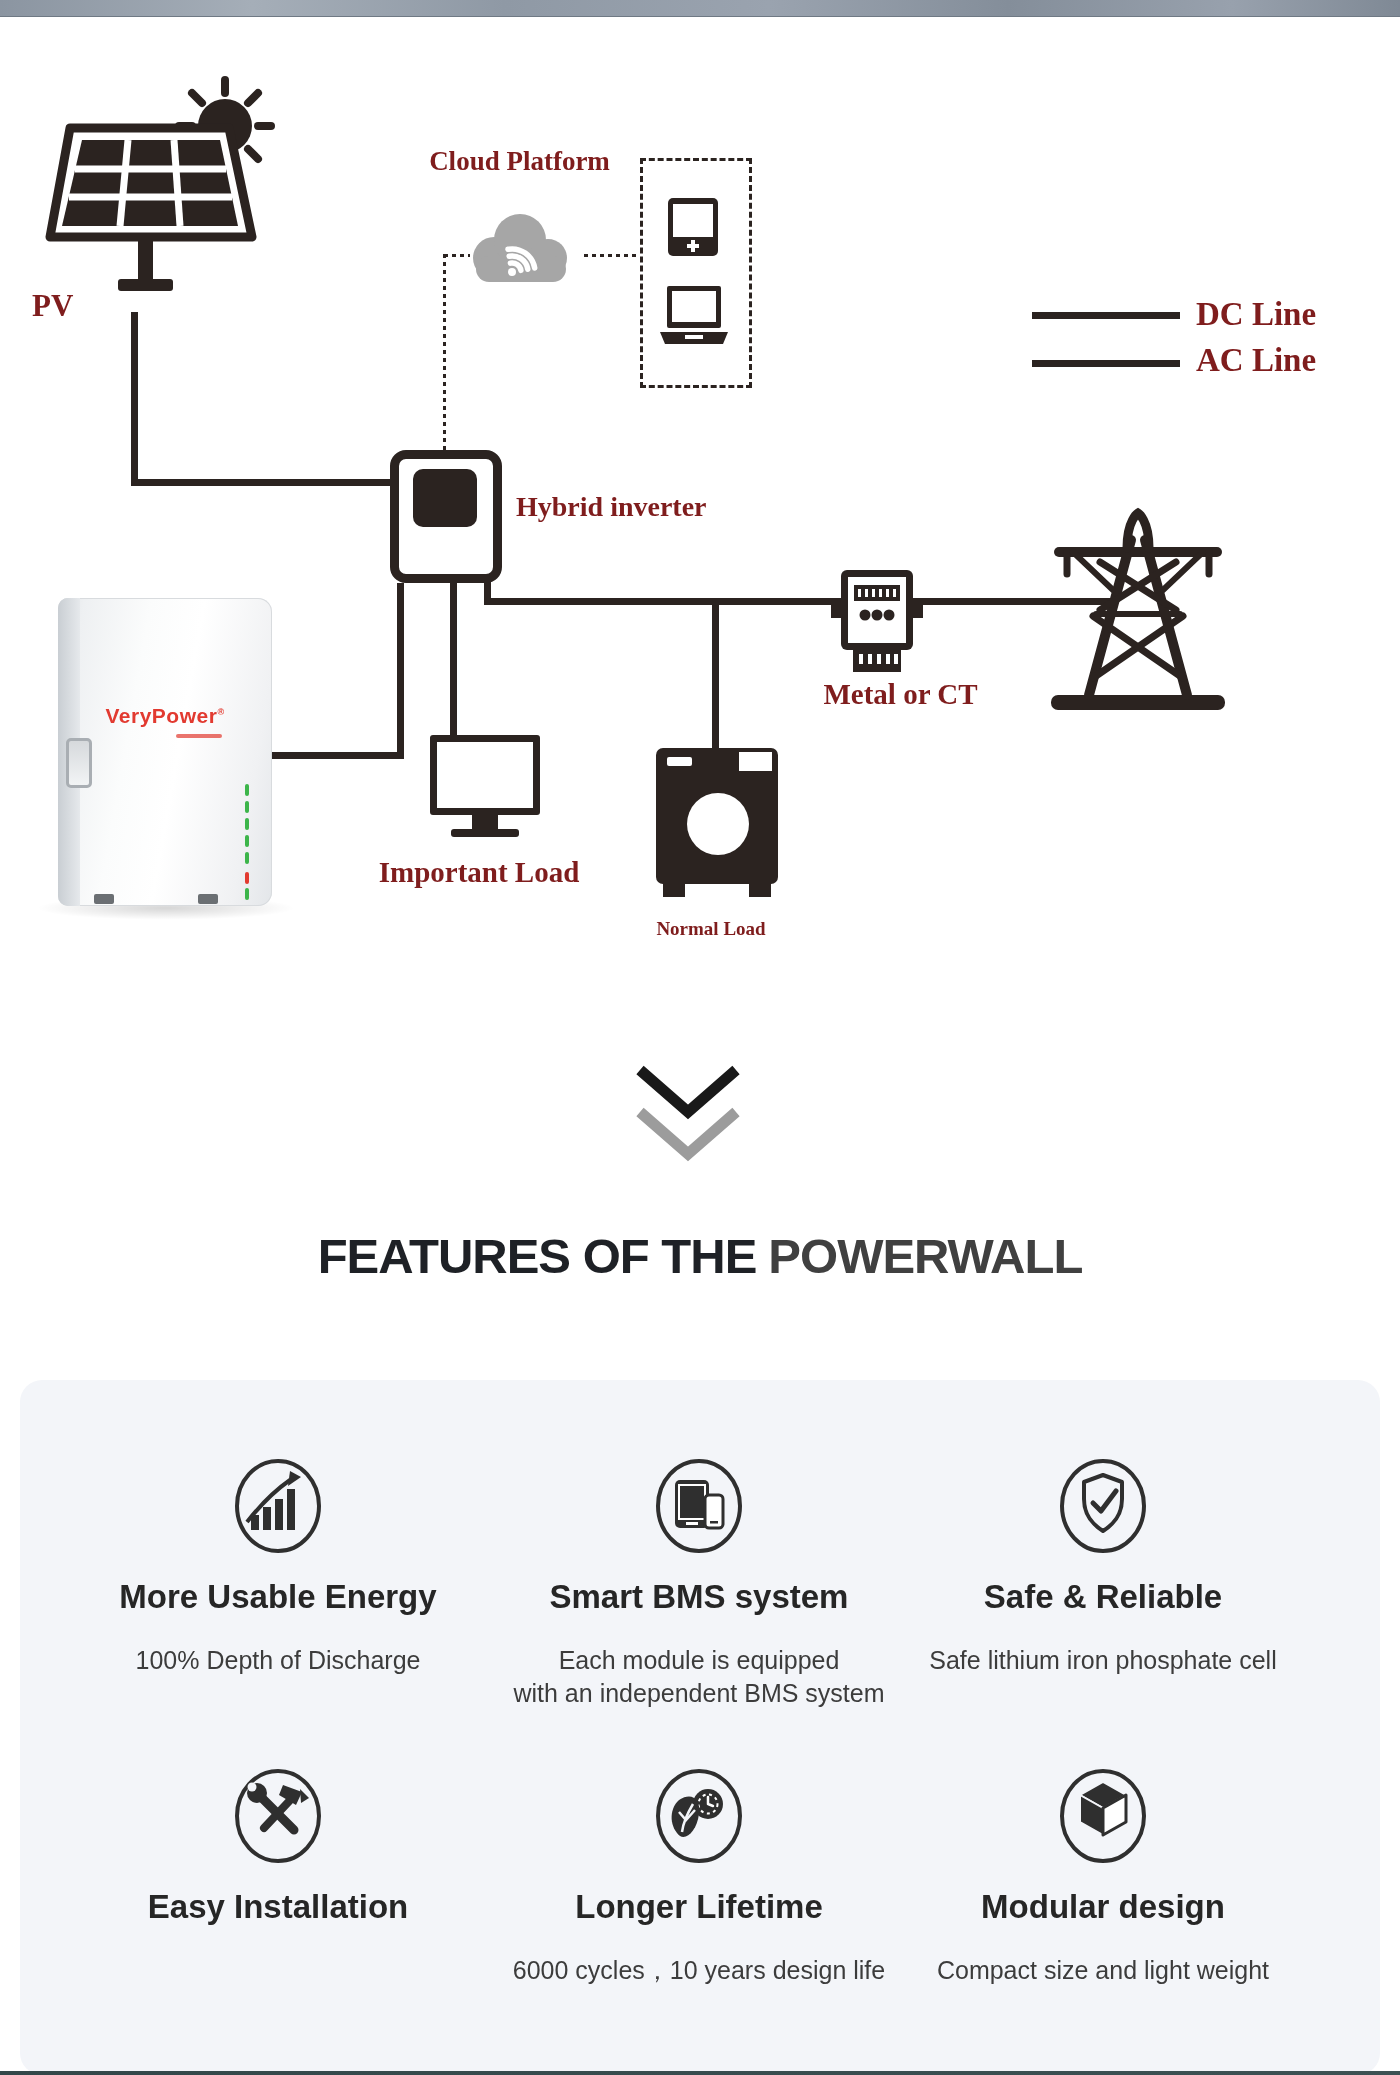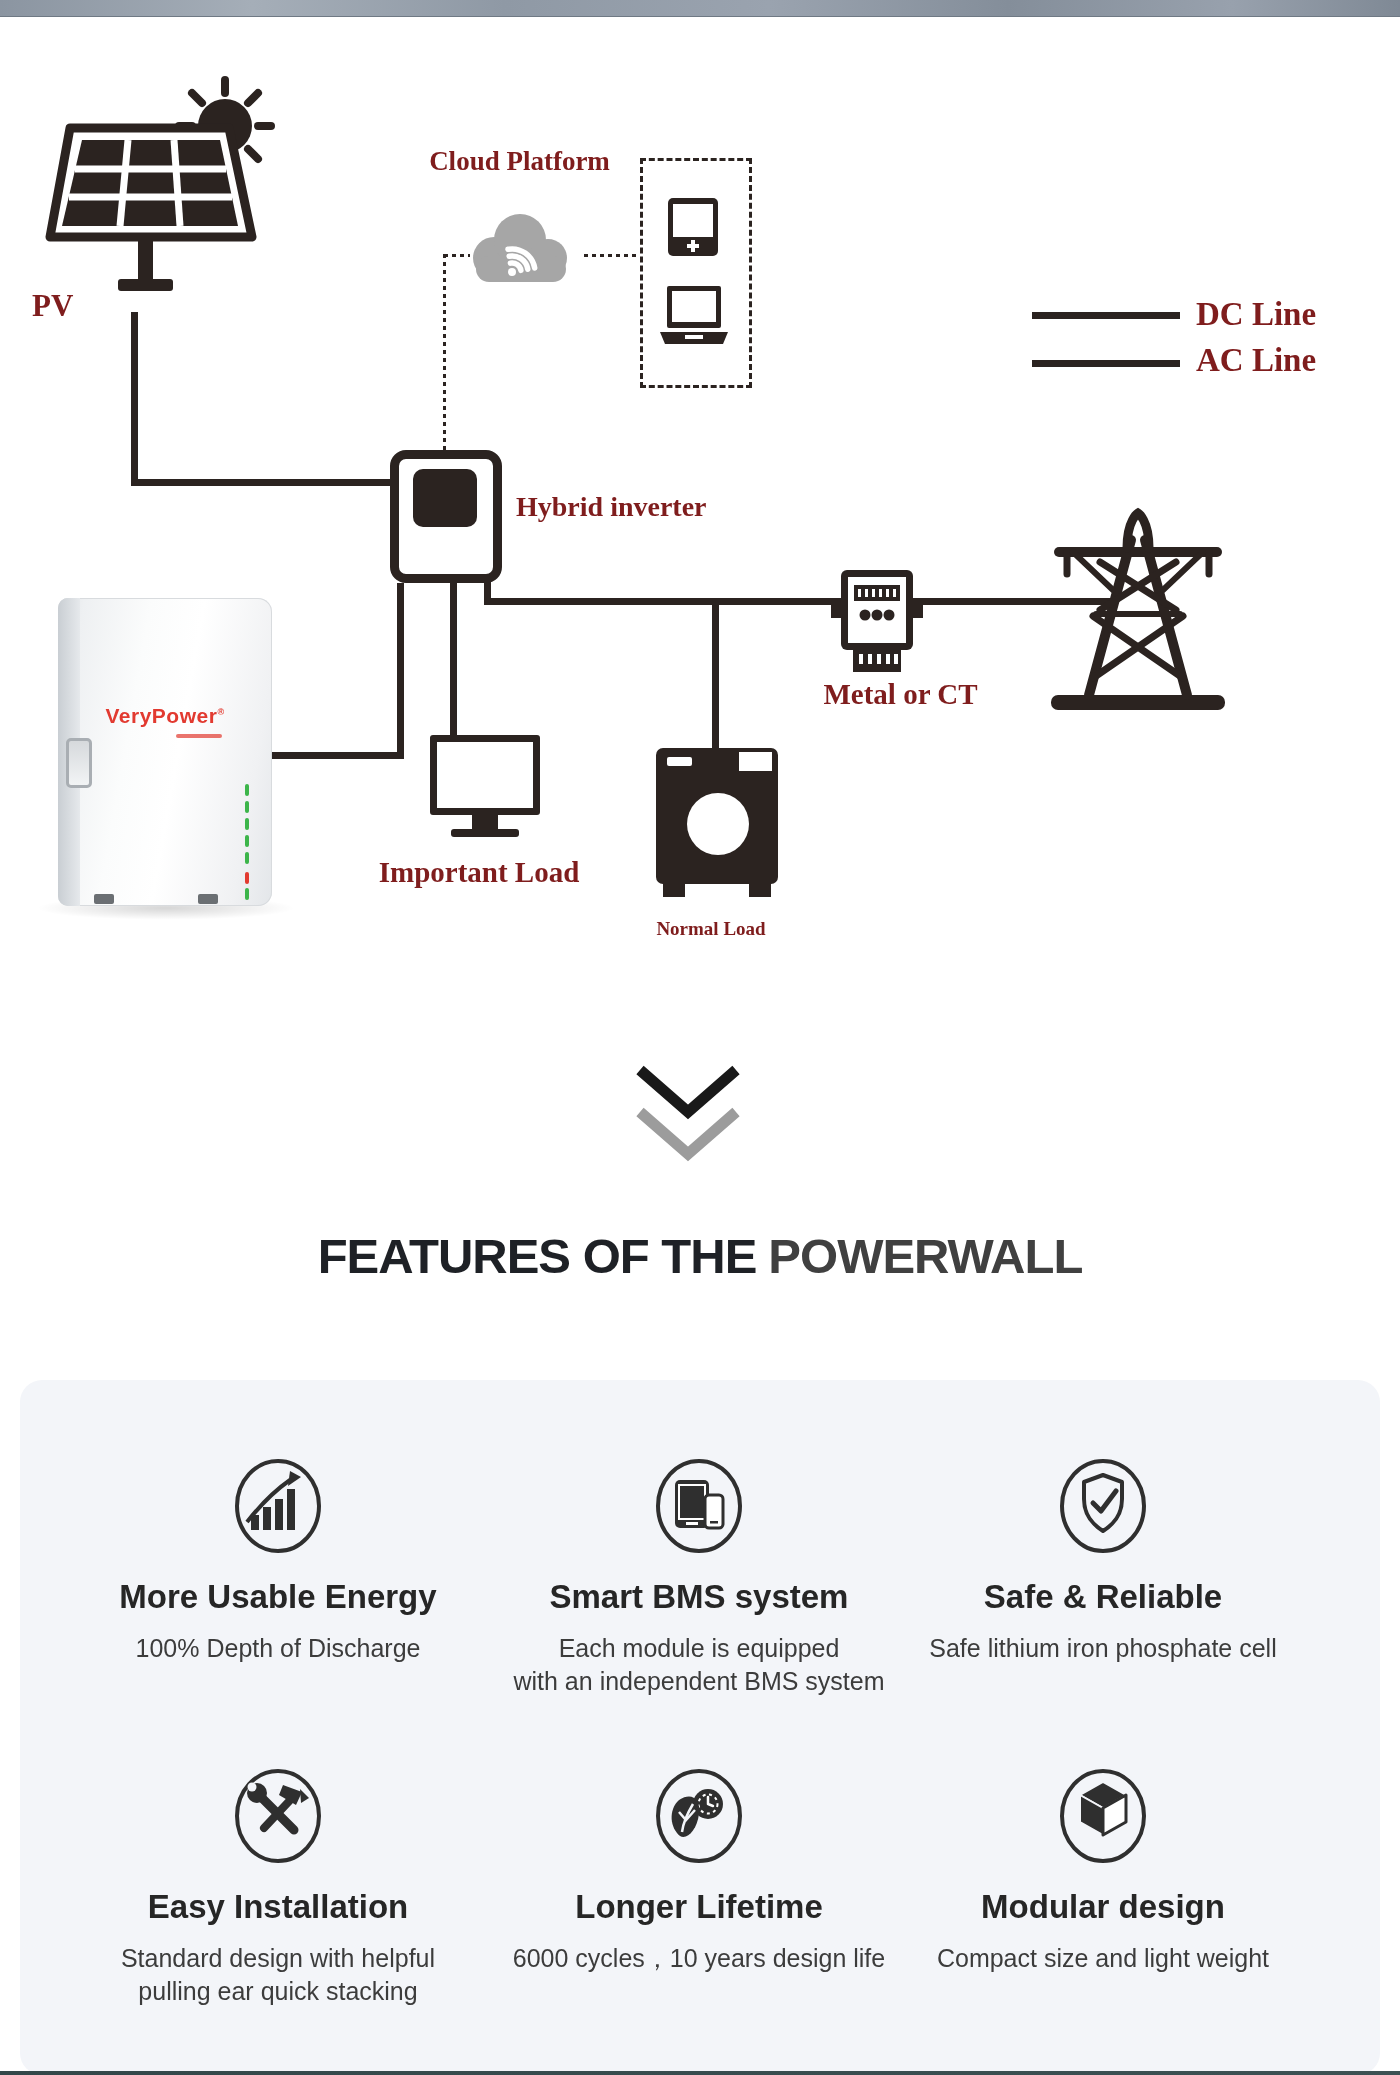--- a/index.html
+++ b/index.html
@@ -44,21 +44,21 @@
   
   .leg-bar{position:absolute;width:148px;height:7px;background:#2b2320;}
   
   .heading{position:absolute;left:0;top:1228px;width:1400px;text-align:center;font-weight:700;font-size:49px;letter-spacing:-1px;color:#1e2126;}
   .heading .hl{margin-left:12px;}
   
   .panel{position:absolute;left:20px;top:1380px;width:1360px;height:695px;background:#f3f5f9;border-radius:22px;}
   .feat{position:absolute;width:400px;text-align:center;}
   .feat svg{display:block;margin:0 auto;}
   .ft{margin-top:24px;font-size:33px;font-weight:700;color:#262626;}
-  .fd{margin-top:16px;font-size:25px;font-weight:500;color:#3c3c3c;line-height:33px;}
+  .fd{margin-top:28px;font-size:25px;font-weight:500;color:#3c3c3c;line-height:33px;}
   .bottom-strip{position:absolute;left:0;top:2071px;width:1400px;height:4px;background:linear-gradient(90deg,#33484a,#3d5254);}
 </style>
 </head>
 <body>
 
 <div id="canvas">
 
   <div class="band"></div>
 
   <svg class="abs" style="left:30px;top:66px" width="245" height="230" viewBox="0 0 245 230">
@@ -279,24 +279,20 @@
     <svg width="88" height="96" viewBox="0 0 88 96">
       <ellipse cx="44" cy="48" rx="41" ry="45" fill="none" stroke="#2f2f2f" stroke-width="4"></ellipse>
       <line x1="27" y1="29" x2="60" y2="62" stroke="#2f2f2f" stroke-width="9" stroke-linecap="round"></line>
       <circle cx="23" cy="25" r="10" fill="#2f2f2f"></circle>
       <circle cx="18" cy="19" r="4.5" fill="#f3f5f9"></circle>
       <line x1="60" y1="28" x2="30" y2="60" stroke="#2f2f2f" stroke-width="8" stroke-linecap="round"></line>
       <polygon points="49,17 68,24 62,37 45,27" fill="#2f2f2f"></polygon>
       <polygon points="66,21 75,30 67,35" fill="#2f2f2f"></polygon>
     </svg>
     <div class="ft">Easy Installation</div>
-    <div class="fd">
-      <div>Standard design with helpful</div>
-      <div>pulling ear quick stacking</div>
-    </div>
   </div>
 
   <div class="feat" style="left:499px;top:1768px">
     <svg width="88" height="96" viewBox="0 0 88 96">
       <ellipse cx="44" cy="48" rx="41" ry="45" fill="none" stroke="#2f2f2f" stroke-width="4"></ellipse>
       <circle cx="53" cy="36" r="15" fill="#2f2f2f"></circle>
       <circle cx="53" cy="36" r="9.5" fill="none" stroke="#ffffff" stroke-width="2" stroke-dasharray="3 3.5"></circle>
       <path d="M53,36 L53,29 M53,36 L58,38" stroke="#ffffff" stroke-width="2.5" stroke-linecap="round" fill="none"></path>
       <path d="M24,32 C36,24 46,30 44,46 C42,62 32,72 25,68 C15,60 13,42 24,32 Z" fill="#2f2f2f"></path>
       <path d="M38,36 C32,46 28,56 27,64" fill="none" stroke="#f3f5f9" stroke-width="2.5"></path>

